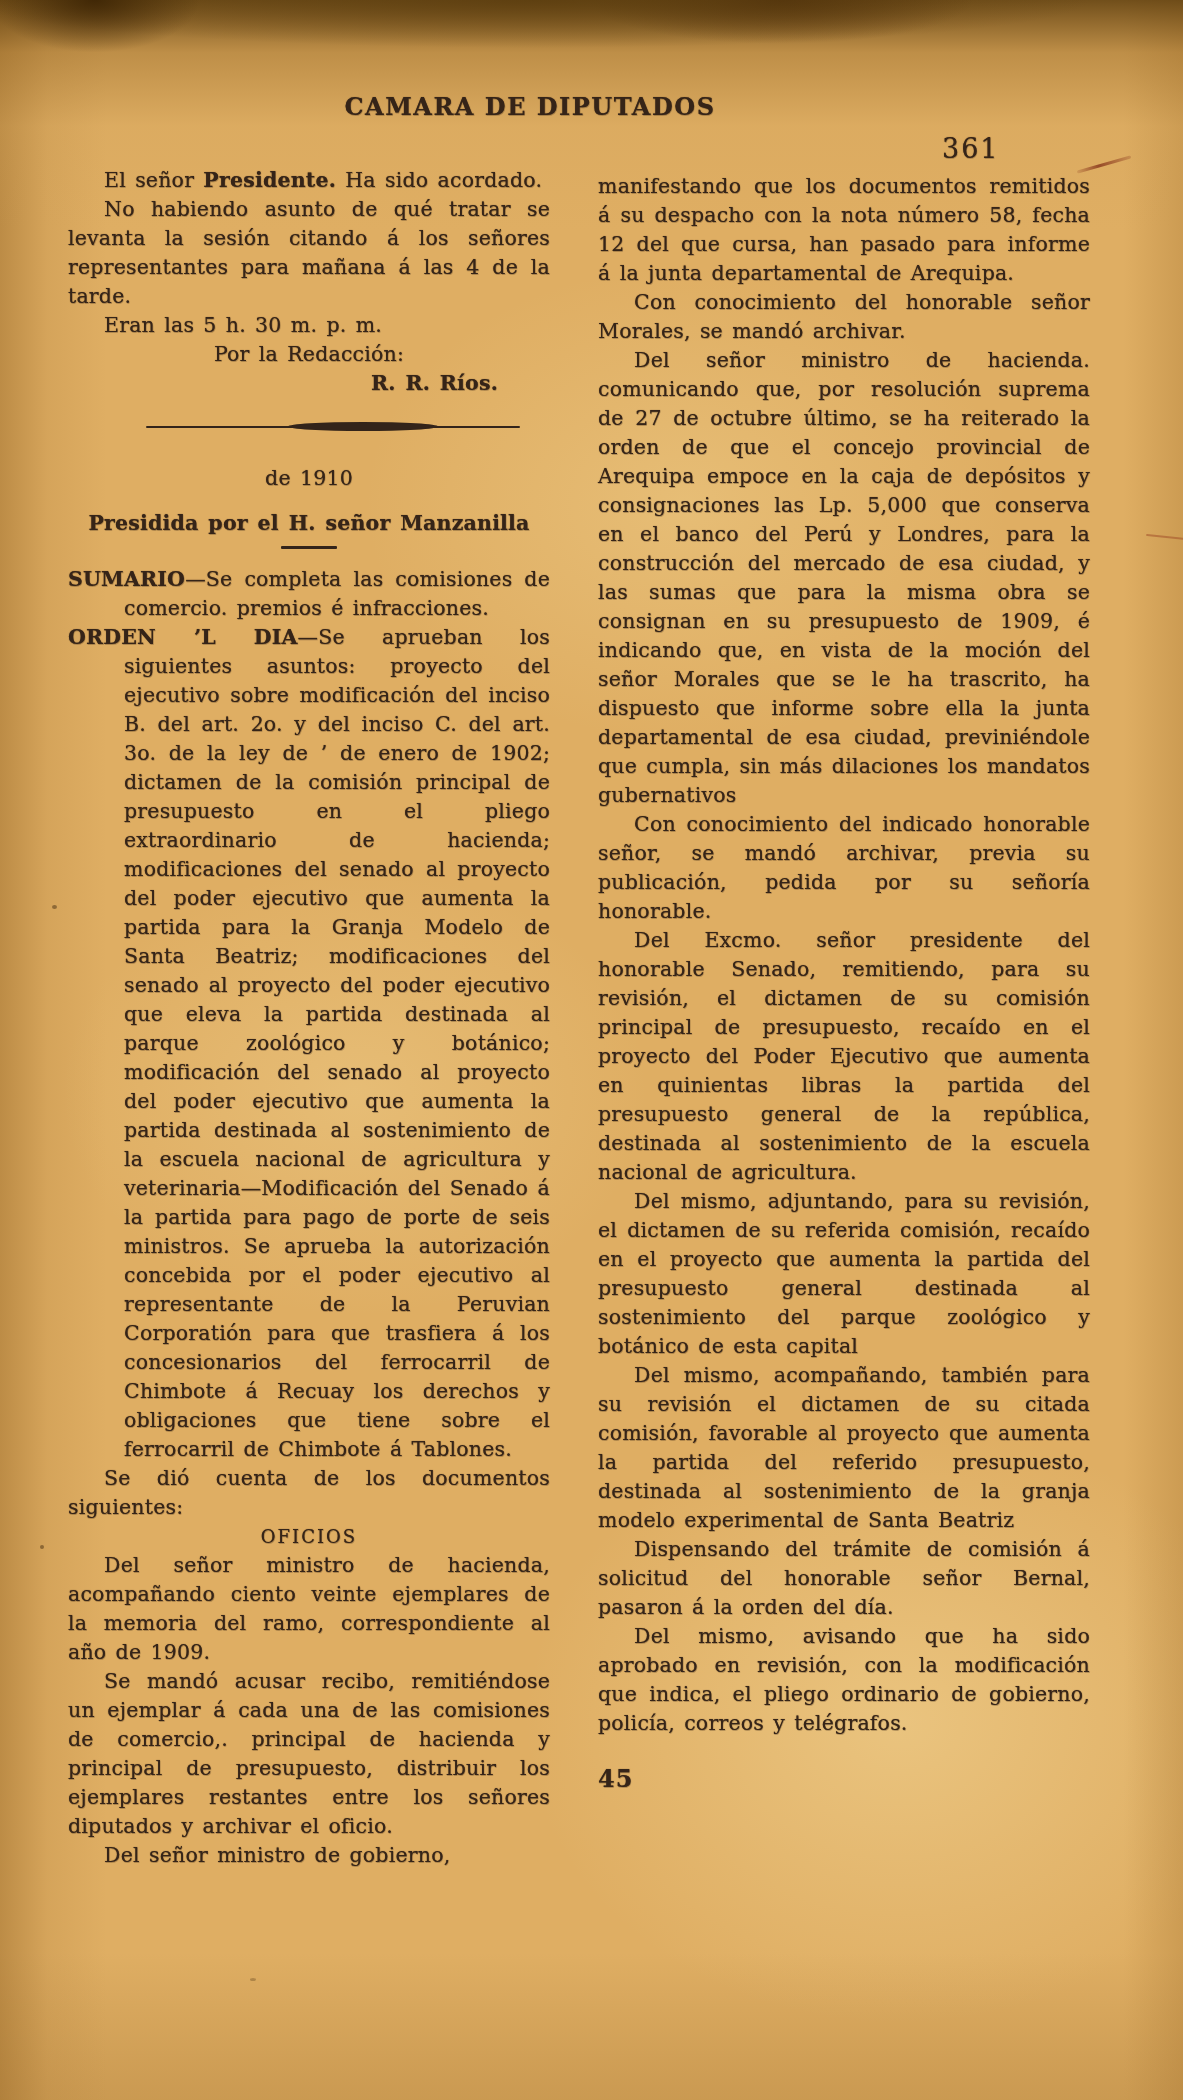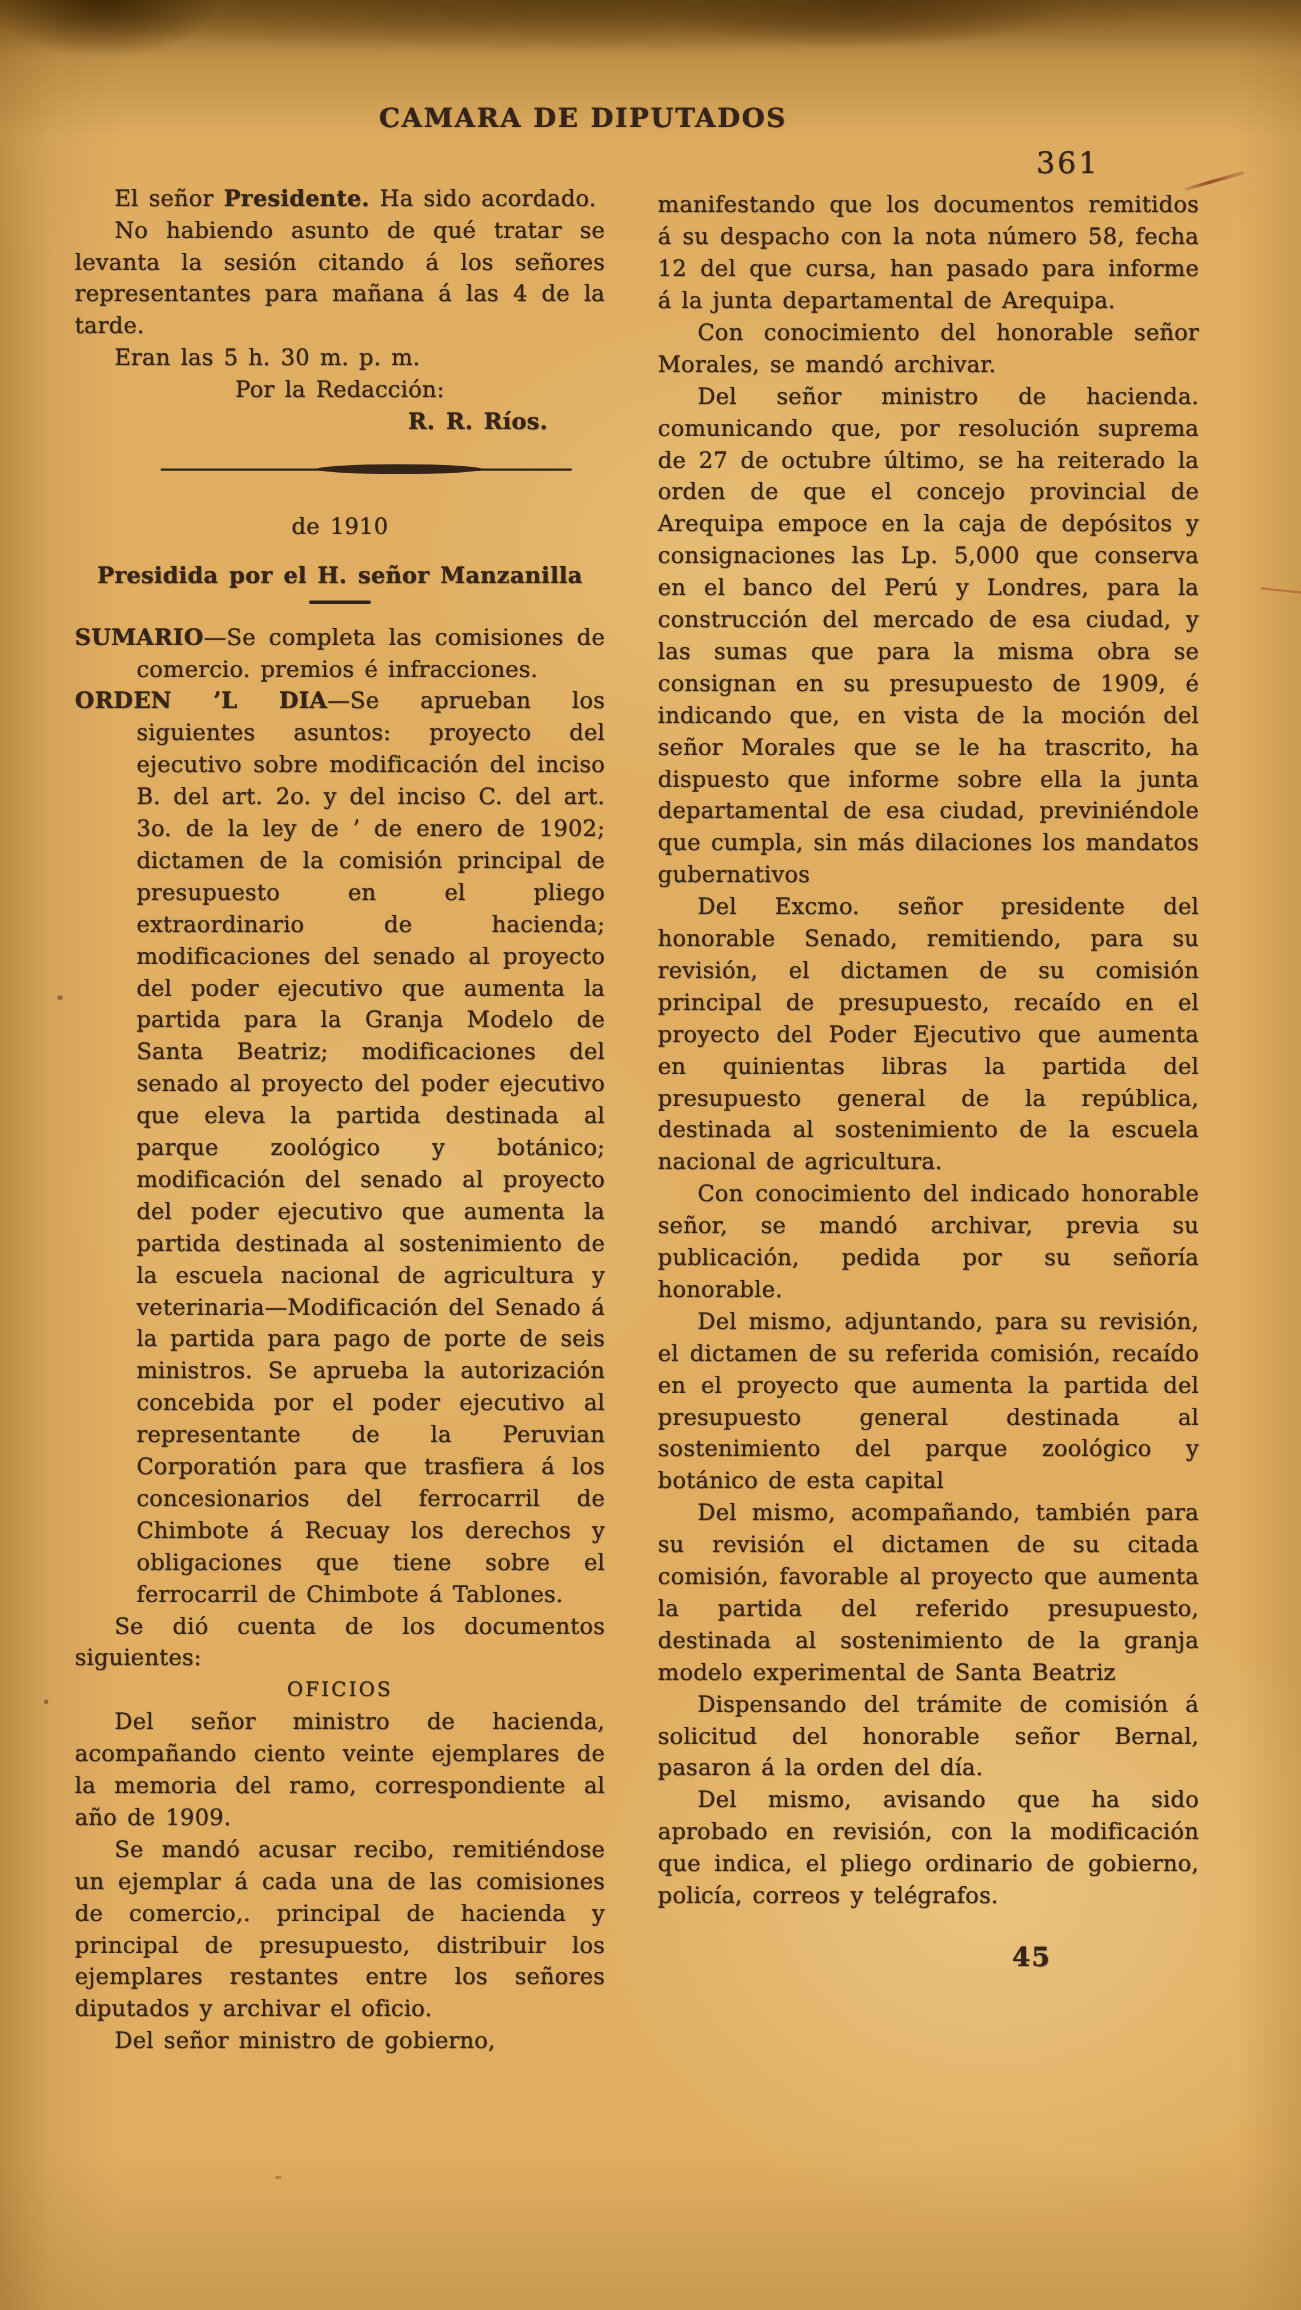--- a/index.html
+++ b/index.html
@@ -52,21 +52,21 @@
   .divider .divider-spindle{position:absolute;top:-2px;left:58%;transform:translateX(-50%);width:150px;height:9px;background:#33241a;border-radius:50%;}
   .session-heading{text-align:center;text-indent:0;margin:0 6px 16px 6px;}
   .session-heading .sh-line{display:block;}
   .session-heading .sh-presided{display:block;font-weight:bold;margin-top:16px;}
   .short-rule{width:56px;height:3px;background:#33241a;margin:8px auto 0 auto;border-radius:1px;}
   .lead-bold{font-weight:bold;}
   .oficios-heading{
     margin:16px 0 22px 0;text-align:center;text-indent:0;
     font-weight:normal;font-size:18px;letter-spacing:2px;
   }
-  .sig-number{margin-top:26px;margin-left:322px;font-weight:bold;font-size:24px;letter-spacing:1px;}
+  .sig-number{margin-top:26px;font-weight:bold;font-size:24px;letter-spacing:1px;}
   .pen-mark{
     position:absolute;top:163px;left:1076px;width:56px;height:3px;
     background:linear-gradient(90deg, rgba(139,58,30,0.2), #8b3a1e 40%, rgba(139,58,30,0.3));
     transform:rotate(-16deg);border-radius:2px;opacity:0.85;
   }
   .scratch-right{
     position:absolute;top:536px;left:1146px;width:42px;height:2px;
     background:#a2502a;transform:rotate(6deg);opacity:0.55;border-radius:1px;
   }
   .speck-1,.speck-2,.speck-3{position:absolute;background:rgba(70,45,18,0.5);border-radius:50%;}
@@ -114,22 +114,22 @@
 
     <p class="indent">Del señor ministro de hacienda, acompañando ciento veinte ejemplares de la memoria del ramo, correspondiente al año de 1909.</p>
     <p class="indent">Se mandó acusar recibo, remitiéndose un ejemplar á cada una de las comisiones de comercio,. principal de hacienda y principal de presupuesto, distribuir los ejemplares restantes entre los señores diputados y archivar el oficio.</p>
     <p class="indent">Del señor ministro de gobierno,</p>
   </div>
 
   <div class="col col-right ink">
     <p>manifestando que los documentos remitidos á su despacho con la nota número 58, fecha 12 del que cursa, han pasado para informe á la junta departamental de Arequipa.</p>
     <p class="indent">Con conocimiento del honorable señor Morales, se mandó archivar.</p>
     <p class="indent">Del señor ministro de hacienda. comunicando que, por resolución suprema de 27 de octubre último, se ha reiterado la orden de que el concejo provincial de Arequipa empoce en la caja de depósitos y consignaciones las Lp. 5,000 que conserva en el banco del Perú y Londres, para la construcción del mercado de esa ciudad, y las sumas que para la misma obra se consignan en su presupuesto de 1909, é indicando que, en vista de la moción del señor Morales que se le ha trascrito, ha dispuesto que informe sobre ella la junta departamental de esa ciudad, previniéndole que cumpla, sin más dilaciones los mandatos gubernativos</p>
+    <p class="indent">Con conocimiento del indicado honorable señor, se mandó archivar, previa su publicación, pedida por su señoría honorable.</p>
     <p class="indent">Del Excmo. señor presidente del honorable Senado, remitiendo, para su revisión, el dictamen de su comisión principal de presupuesto, recaído en el proyecto del Poder Ejecutivo que aumenta en quinientas libras la partida del presupuesto general de la república, destinada al sostenimiento de la escuela nacional de agricultura.</p>
-    <p class="indent">Con conocimiento del indicado honorable señor, se mandó archivar, previa su publicación, pedida por su señoría honorable.</p>
     <p class="indent">Del mismo, adjuntando, para su revisión, el dictamen de su referida comisión, recaído en el proyecto que aumenta la partida del presupuesto general destinada al sostenimiento del parque zoológico y botánico de esta capital</p>
     <p class="indent">Del mismo, acompañando, también para su revisión el dictamen de su citada comisión, favorable al proyecto que aumenta la partida del referido presupuesto, destinada al sostenimiento de la granja modelo experimental de Santa Beatriz</p>
     <p class="indent">Dispensando del trámite de comisión á solicitud del honorable señor Bernal, pasaron á la orden del día.</p>
     <p class="indent">Del mismo, avisando que ha sido aprobado en revisión, con la modificación que indica, el pliego ordinario de gobierno, policía, correos y telégrafos.</p>
     <div class="sig-number">45</div>
   </div>
 
 </div>
 
 </body></html>

